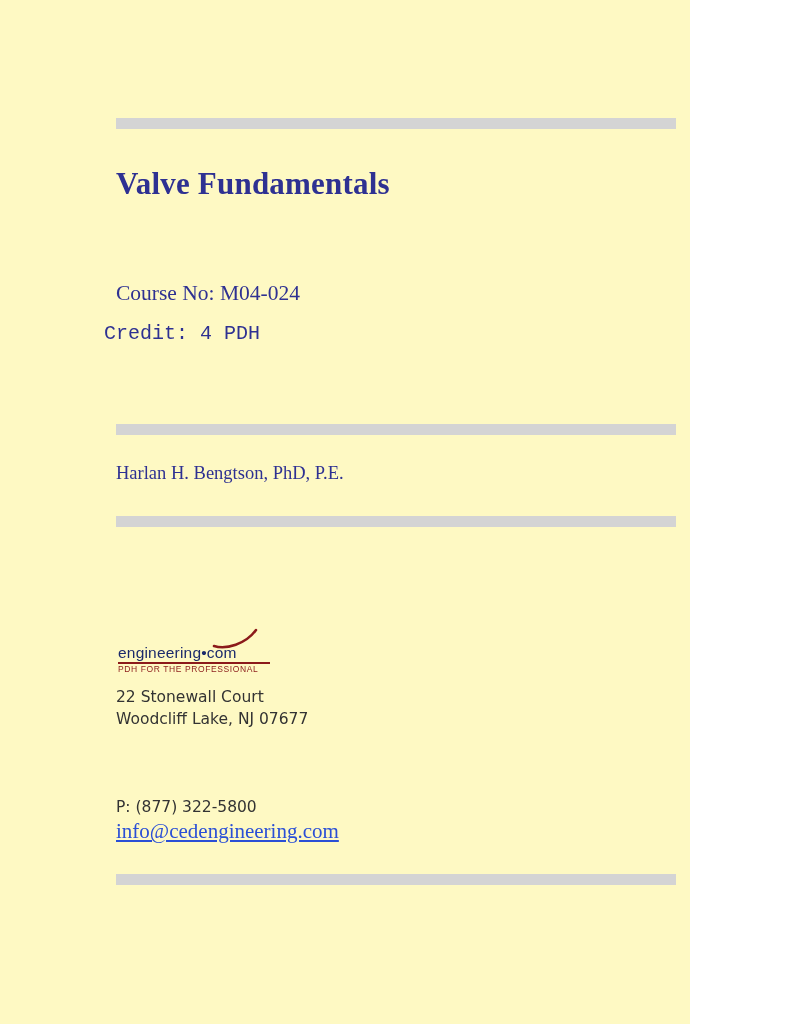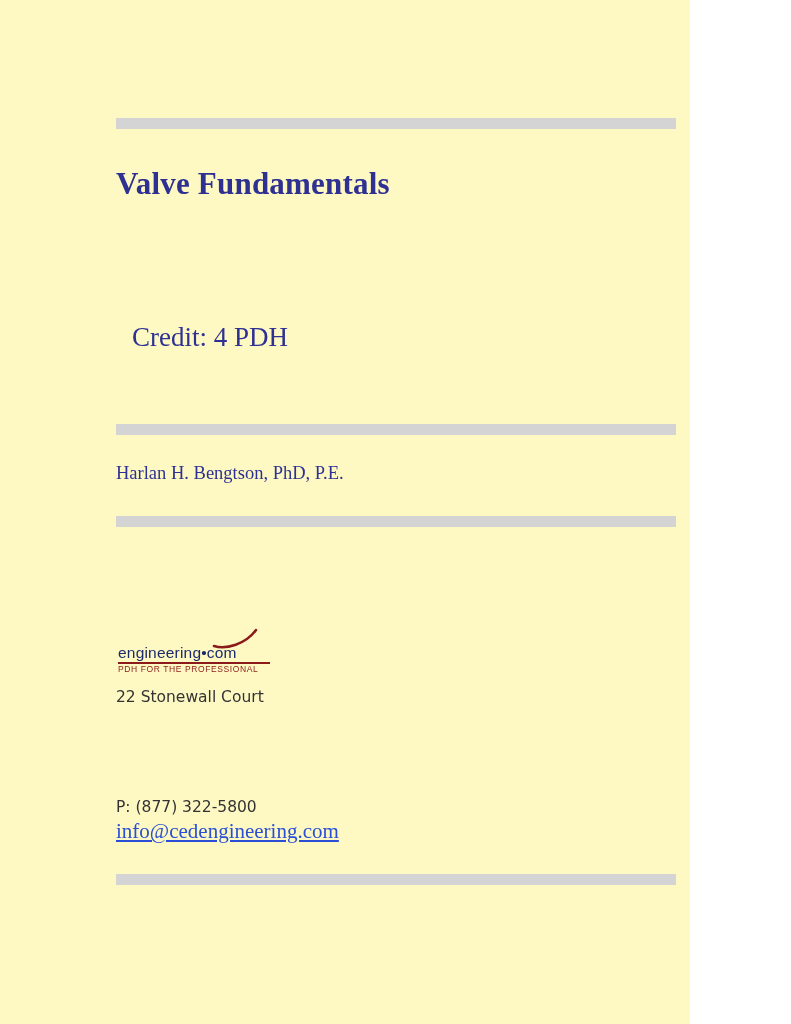--- a/index.html
+++ b/index.html
@@ -47,24 +47,24 @@
   .course-no {
     position: absolute;
     left: 116px;
     top: 281px;
     font-family: "Liberation Serif", serif;
     font-size: 21.5px;
     color: #2e3192;
   }
   .credit {
     position: absolute;
-    left: 132px;
+    left: 104px;
     top: 322px;
-    font-family: Liberation Serif, serif;
-    font-size: 27px;
+    font-family: Liberation Mono, monospace;
+    font-size: 20px;
     color: #2e3192;
   }
 
   .author {
     position: absolute;
     left: 116px;
     top: 463px;
     font-family: "Liberation Serif", serif;
     font-size: 18.5px;
     color: #2e3192;
@@ -159,20 +159,21 @@
 </style>
 </head>
 <body>
 
 <div class="page">
 
   <div class="rule r1"></div>
 
   <h1 class="doc-title">Valve Fundamentals</h1>
 
+  <div class="course-no">Course No: M04-024</div>
   <div class="credit">Credit: 4 PDH</div>
 
   <div class="rule r2"></div>
 
   <div class="author">Harlan H. Bengtson, PhD, P.E.</div>
 
   <div class="rule r3"></div>
 
   <div class="logo">
     <svg class="logo-swoosh" viewBox="0 0 46 22">
@@ -180,20 +181,21 @@
     </svg>
     <div class="logo-eng">
       <span>engineering</span><span class="dotcom">•com</span>
     </div>
     <div class="logo-underline"></div>
     <div class="logo-tag">PDH FOR THE PROFESSIONAL</div>
   </div>
 
   <div class="address">
     <span class="line">22 Stonewall Court</span>
+    <span class="line">Woodcliff Lake, NJ 07677</span>
   </div>
 
   <div class="phone">P: (877) 322-5800</div>
   <a class="email" href="#">info@cedengineering.com</a>
 
   <div class="rule r4"></div>
 
 </div>
 
 </body></html>

